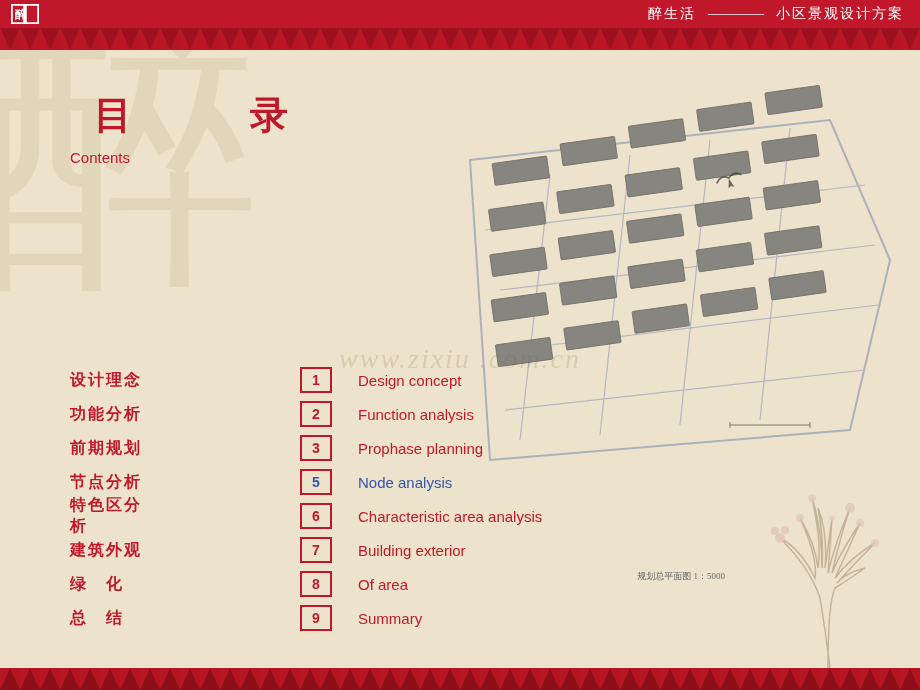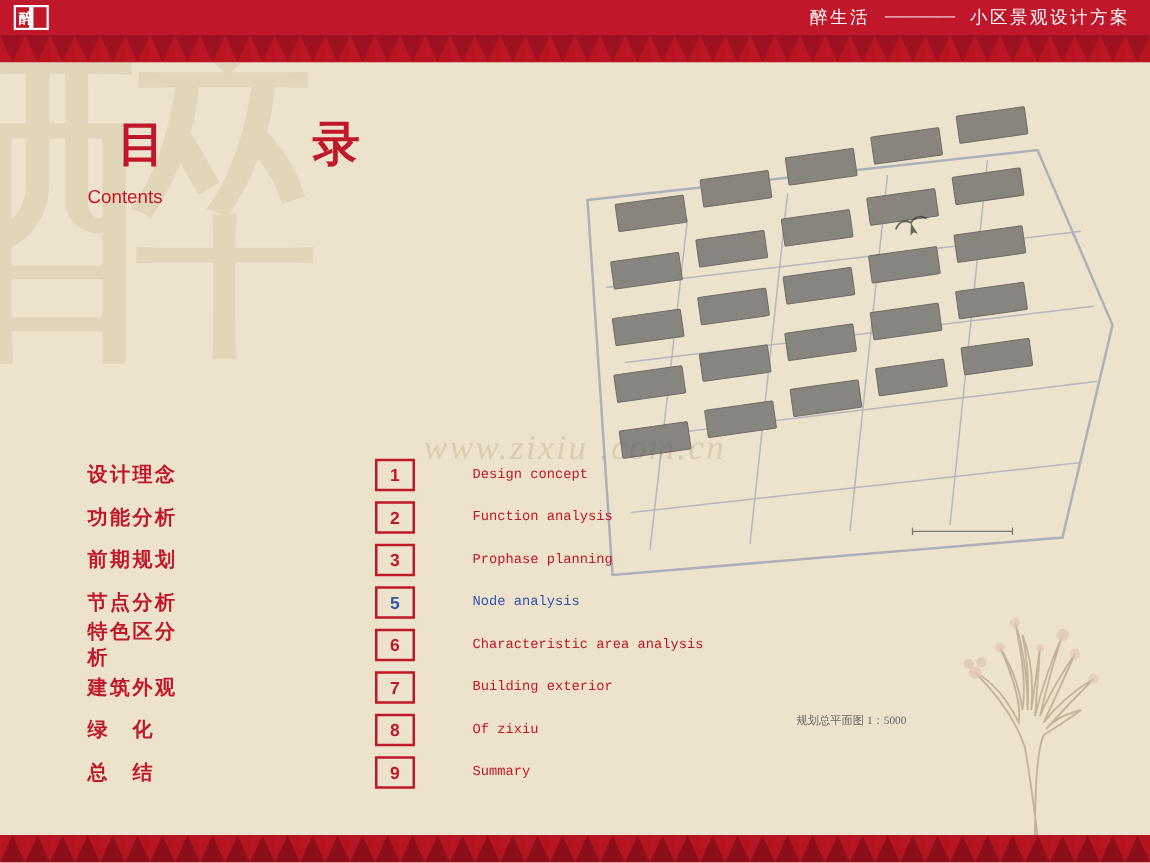--- a/index.html
+++ b/index.html
@@ -209,24 +209,23 @@
       font-family: Arial, sans-serif;
     }
 
     .num-blue {
       color: #3355aa;
       font-weight: bold;
       font-family: Arial, sans-serif;
     }
 
     .contents-item-en {
-      font-size: 11px;
-      font-family: Liberation Mono, monospace;
+      font-size: 15px;
+      font-family: Liberation Sans, sans-serif;
       white-space: nowrap;
-      margin-left: 20px;
     }
 
     .en-red { color: #c0182a; }
     .en-blue { color: #3355aa; text-align: center; }
 
     
     .tree-deco {
       position: absolute;
       bottom: 0;
       right: 0;
@@ -445,21 +444,21 @@
           <div class="contents-item-num">
             <span class="num-red">7</span>
           </div>
           <span class="contents-item-en en-red">Building exterior</span>
         </div>
         <div class="contents-item">
           <span class="contents-item-cn">绿　化</span>
           <div class="contents-item-num">
             <span class="num-red">8</span>
           </div>
-          <span class="contents-item-en en-red">Of zixiu</span>
+          <span class="contents-item-en en-red">Of area</span>
         </div>
         <div class="contents-item">
           <span class="contents-item-cn">总　结</span>
           <div class="contents-item-num">
             <span class="num-red">9</span>
           </div>
           <span class="contents-item-en en-red">Summary</span>
         </div>
       </div>
   </div>

